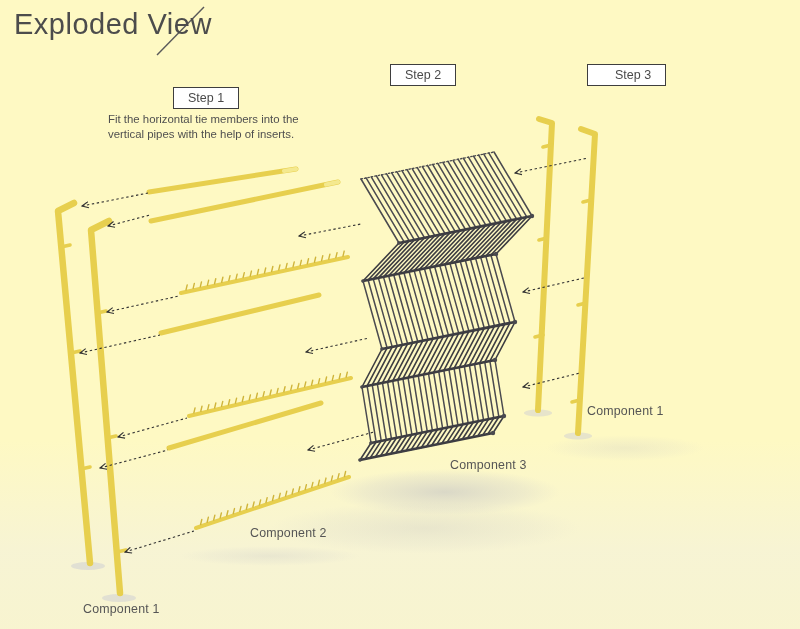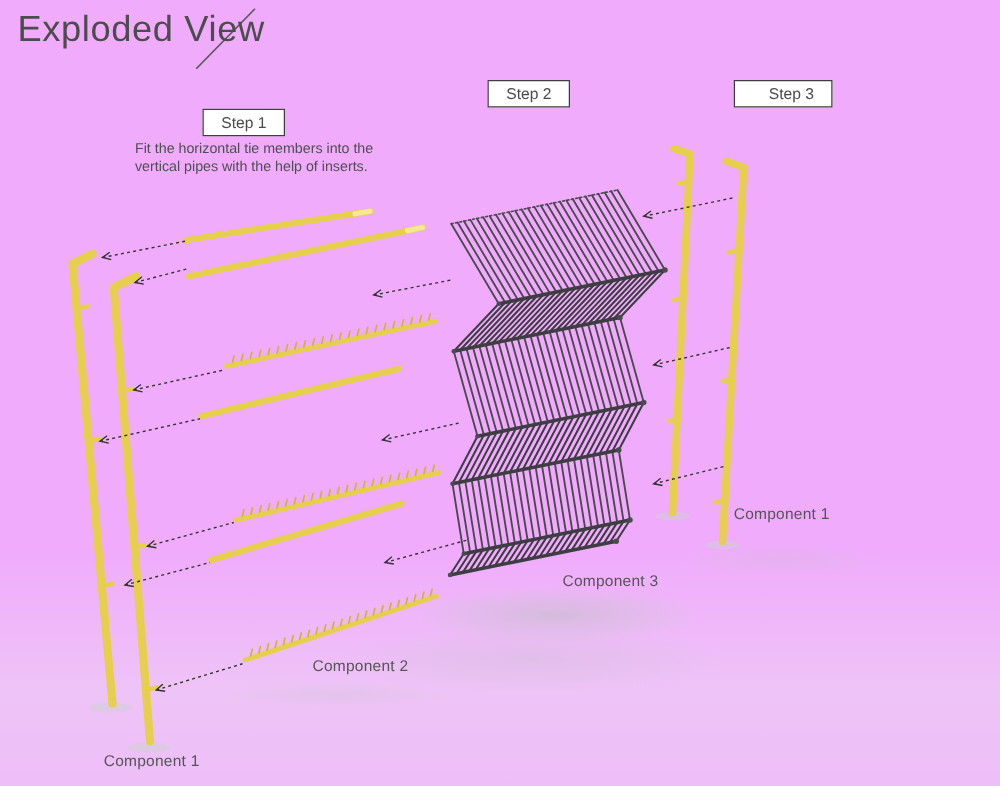--- a/index.html
+++ b/index.html
@@ -1,16 +1,16 @@
 <!DOCTYPE html>
 <html style="--pipe-yellow: #e7cf4e; --pipe-tip: #f4e98f; --arrow: #333333;"><head>
 <meta charset="utf-8">
 <style>
   html,body{margin:0;padding:0;background:#fff;}
-  .canvas{position:relative;width:800px;height:629px;background:#f0abfc;overflow:hidden;
+  .canvas{position:relative;width:800px;height:629px;background:#fef9c3;overflow:hidden;
           font-family:"Liberation Sans",sans-serif;color:#4a4a4a;}
   svg{position:absolute;left:0;top:0;}
   .pole{fill:none;stroke:var(--pipe-yellow);stroke-width:6.5;stroke-linecap:round;stroke-linejoin:round;}
   .pipe{fill:none;stroke:var(--pipe-yellow);stroke-width:6;stroke-linecap:round;stroke-linejoin:round;}
   .stub{stroke:var(--pipe-yellow);stroke-width:3.6;stroke-linecap:round;}
   .bar{stroke:var(--pipe-yellow);stroke-width:5;stroke-linecap:round;}
   .bar-tip{stroke:var(--pipe-tip);stroke-width:4.2;stroke-linecap:round;}
   .dash{fill:none;stroke:var(--arrow);stroke-width:1.1;stroke-dasharray:2.4 2.6;}
   .slash-line{stroke:#5a5a5a;stroke-width:1.4;}
   .title{position:absolute;left:14px;top:8px;font-size:29px;font-weight:300;letter-spacing:.5px;color:#4c4c4c;}
@@ -358,21 +358,21 @@
       <path class="dash" marker-start="url(#ah)" d="M306,352 L369,338"></path>
       <path class="dash" marker-start="url(#ah)" d="M308,450 L374,432"></path>
       <path class="dash" marker-start="url(#ah)" d="M515,173 L588,158"></path>
       <path class="dash" marker-start="url(#ah)" d="M523,292 L584,278"></path>
       <path class="dash" marker-start="url(#ah)" d="M523,387 L580,373"></path>
     </g>
   </svg>
 
   <div class="title">Exploded View</div>
 
-  <div class="step-box" style="left:162px;top:87px;">Step 1</div>
+  <div class="step-box" style="left:173px;top:87px;">Step 1</div>
   <div class="step-desc" style="left:108px;top:112px;width:206px;">Fit the horizontal tie members into the vertical pipes with the help of inserts.</div>
 
   <div class="step-box" style="left:390px;top:64px;">Step 2</div>
 
   <div class="step-box" style="left:587px;top:64px;padding-left:27px;">Step 3</div>
 
   <div class="comp-label" style="left:83px;top:602px;">Component 1</div>
   <div class="comp-label" style="left:250px;top:526px;">Component 2</div>
   <div class="comp-label" style="left:450px;top:458px;">Component 3</div>
   <div class="comp-label" style="left:587px;top:404px;">Component 1</div>

